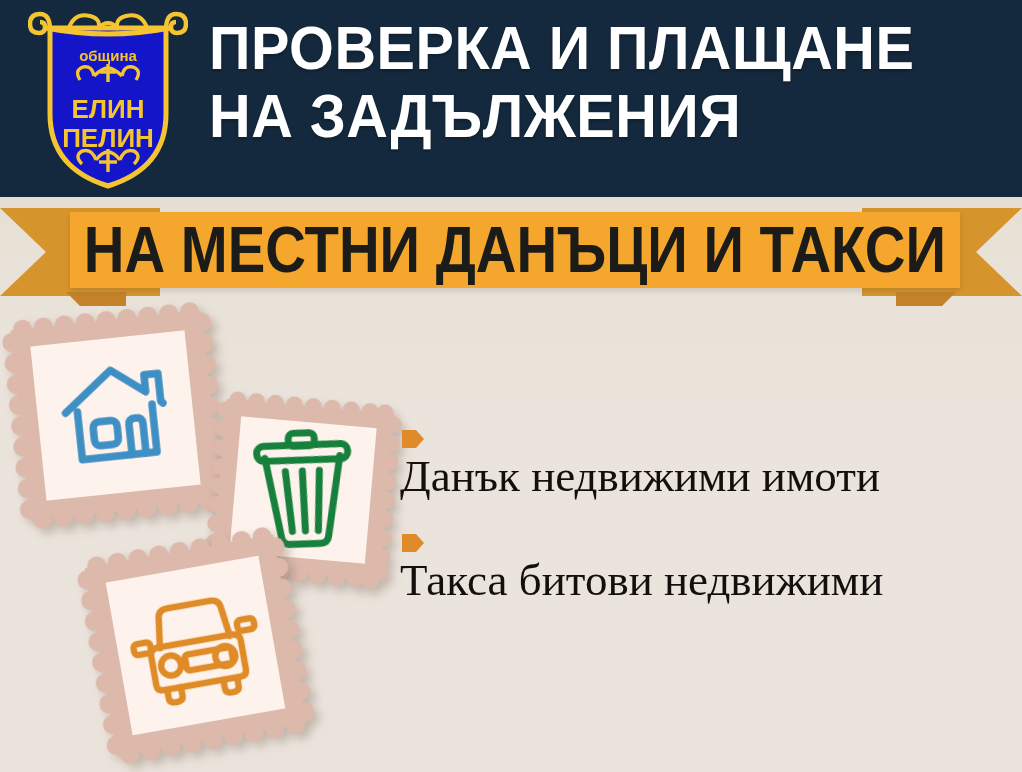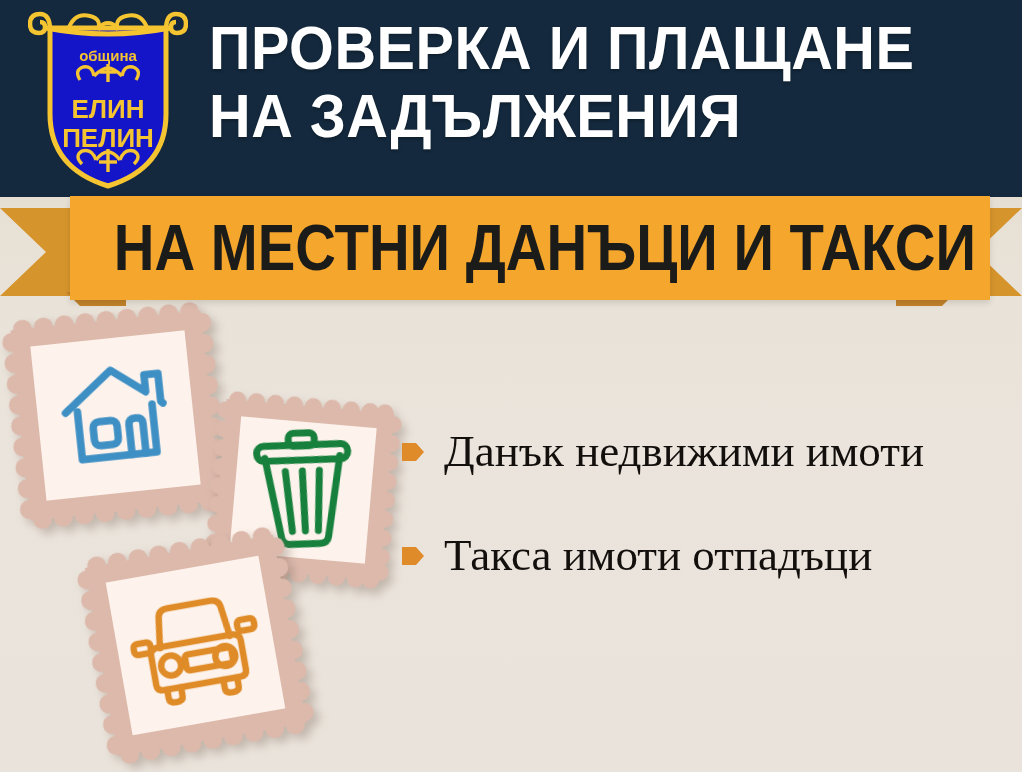--- a/index.html
+++ b/index.html
@@ -65,25 +65,24 @@
     position:absolute;left:66px;top:96px;width:60px;height:14px;
     background:#c4832a;
     clip-path:polygon(0 0, 60px 0, 60px 14px, 14px 14px);
   }
   .ribbon-fold-r{
     position:absolute;right:66px;top:96px;width:60px;height:14px;
     background:#c4832a;
     clip-path:polygon(0 0, 60px 0, 46px 14px, 0 14px);
   }
   .ribbon-band{
-    position:absolute;left:70px;top:0px;width:890px;height:104px;
+    position:absolute;left:70px;top:16px;width:890px;height:76px;
     background:#f5a62c;
     display:flex;align-items:center;justify-content:center;
     box-shadow:0 3px 6px rgba(0,0,0,0.12);
-    padding-left:30px;
   }
   .ribbon-text{
     color:#1b1b19;
     font-family:"Liberation Sans", sans-serif;
     font-weight:bold;
     font-size:64px;
     line-height:64px;
     letter-spacing:0px;
     transform:scaleX(0.88);
     white-space:nowrap;
@@ -96,23 +95,24 @@
 
   .stamp.house{left:8px;top:8px;transform:rotate(-6deg);}
   .stamp.trash{left:208px;top:95px;transform:rotate(5deg);}
   .stamp.car{left:88px;top:238px;transform:rotate(-10deg);}
 
   
   .list{
     position:absolute;left:400px;top:425px;width:620px;z-index:4;
   }
   .list-item{
-    display:flex;align-items:center;
+    display:flex;align-items:flex-start;
     height:52px;
     margin-bottom:52px;
+    flex-direction:column;
   }
   .bullet{
     width:26px;height:26px;flex:0 0 26px;margin-right:18px;
     position:relative;top:1px;
   }
   .bullet svg{display:block;}
   .item-label{
     font-family:"Liberation Serif", serif;
     font-size:45px;
     line-height:50px;
@@ -378,18 +378,18 @@
       </span>
       <span class="item-label">Данък недвижими имоти</span>
     </div>
 
     <div class="list-item">
       <span class="bullet">
         <svg width="26" height="26" viewBox="0 0 26 26" xmlns="http://www.w3.org/2000/svg">
           <path d="M2 4 L16 4 L24 13 L16 22 L2 22 Z" fill="#e08b2a"></path>
         </svg>
       </span>
-      <span class="item-label">Такса имоти отпадъци</span>
+      <span class="item-label">Такса битови недвижими</span>
     </div>
 
   </div>
 
 </div>
 
 </body></html>

